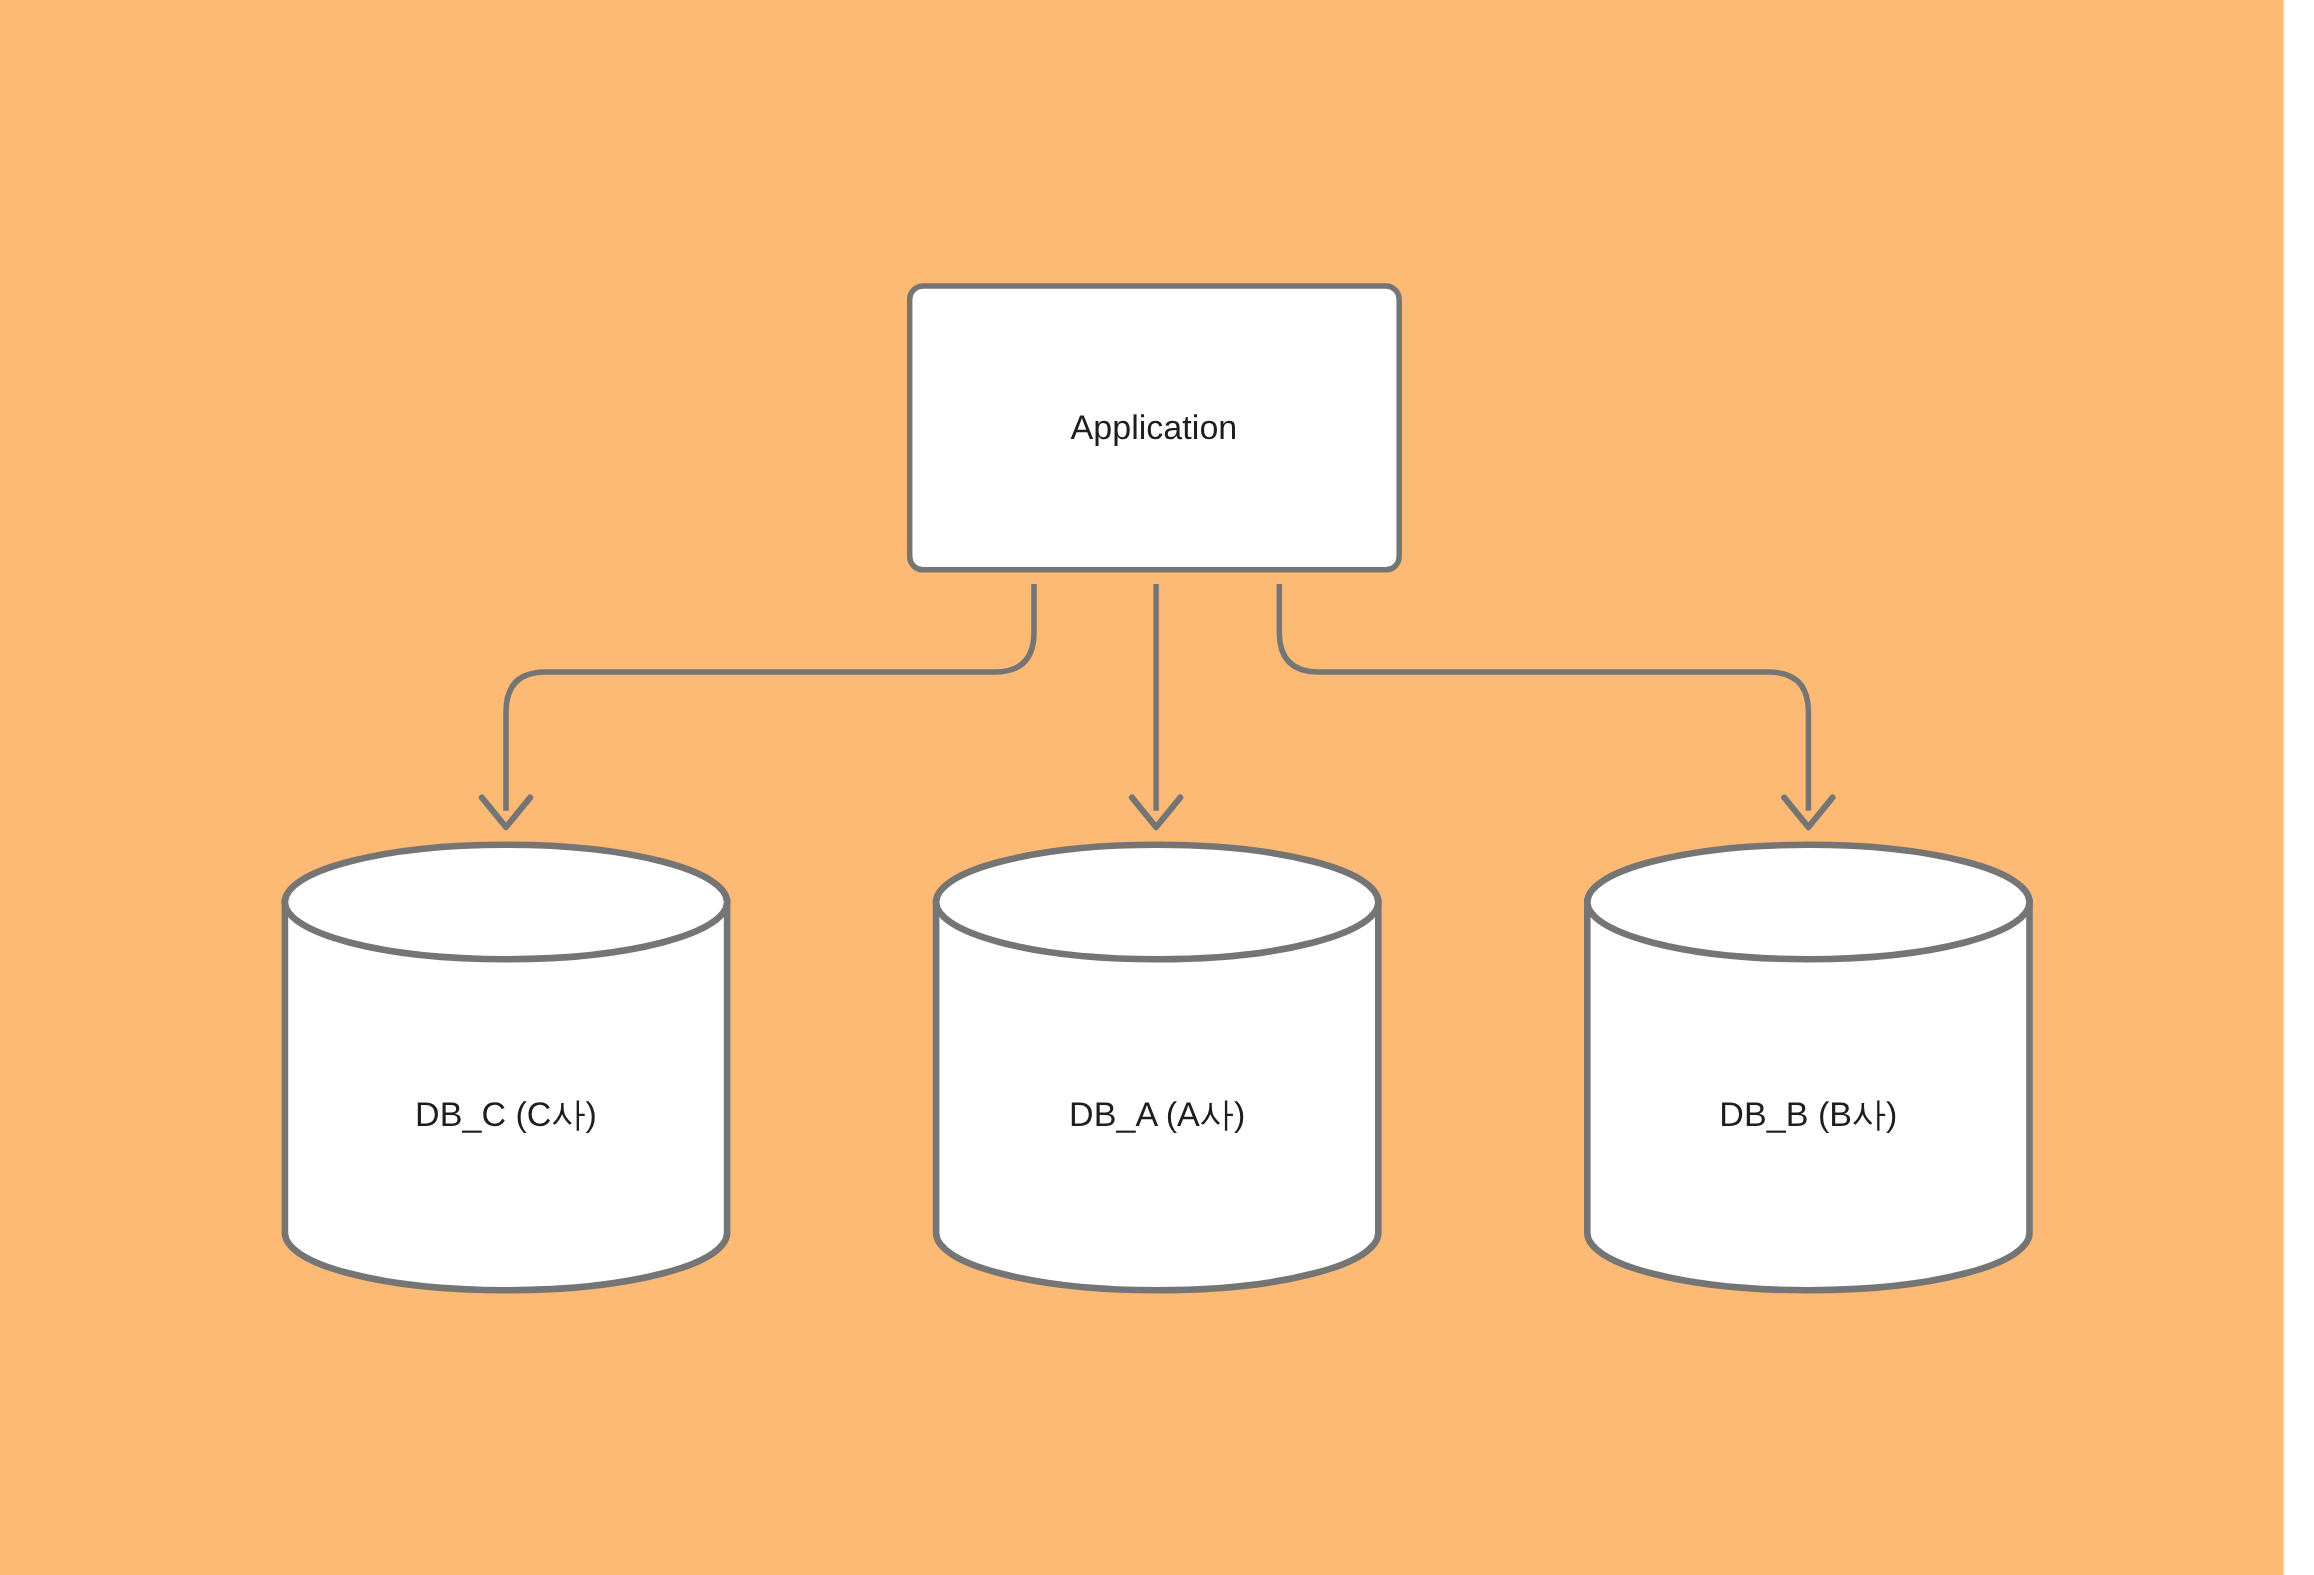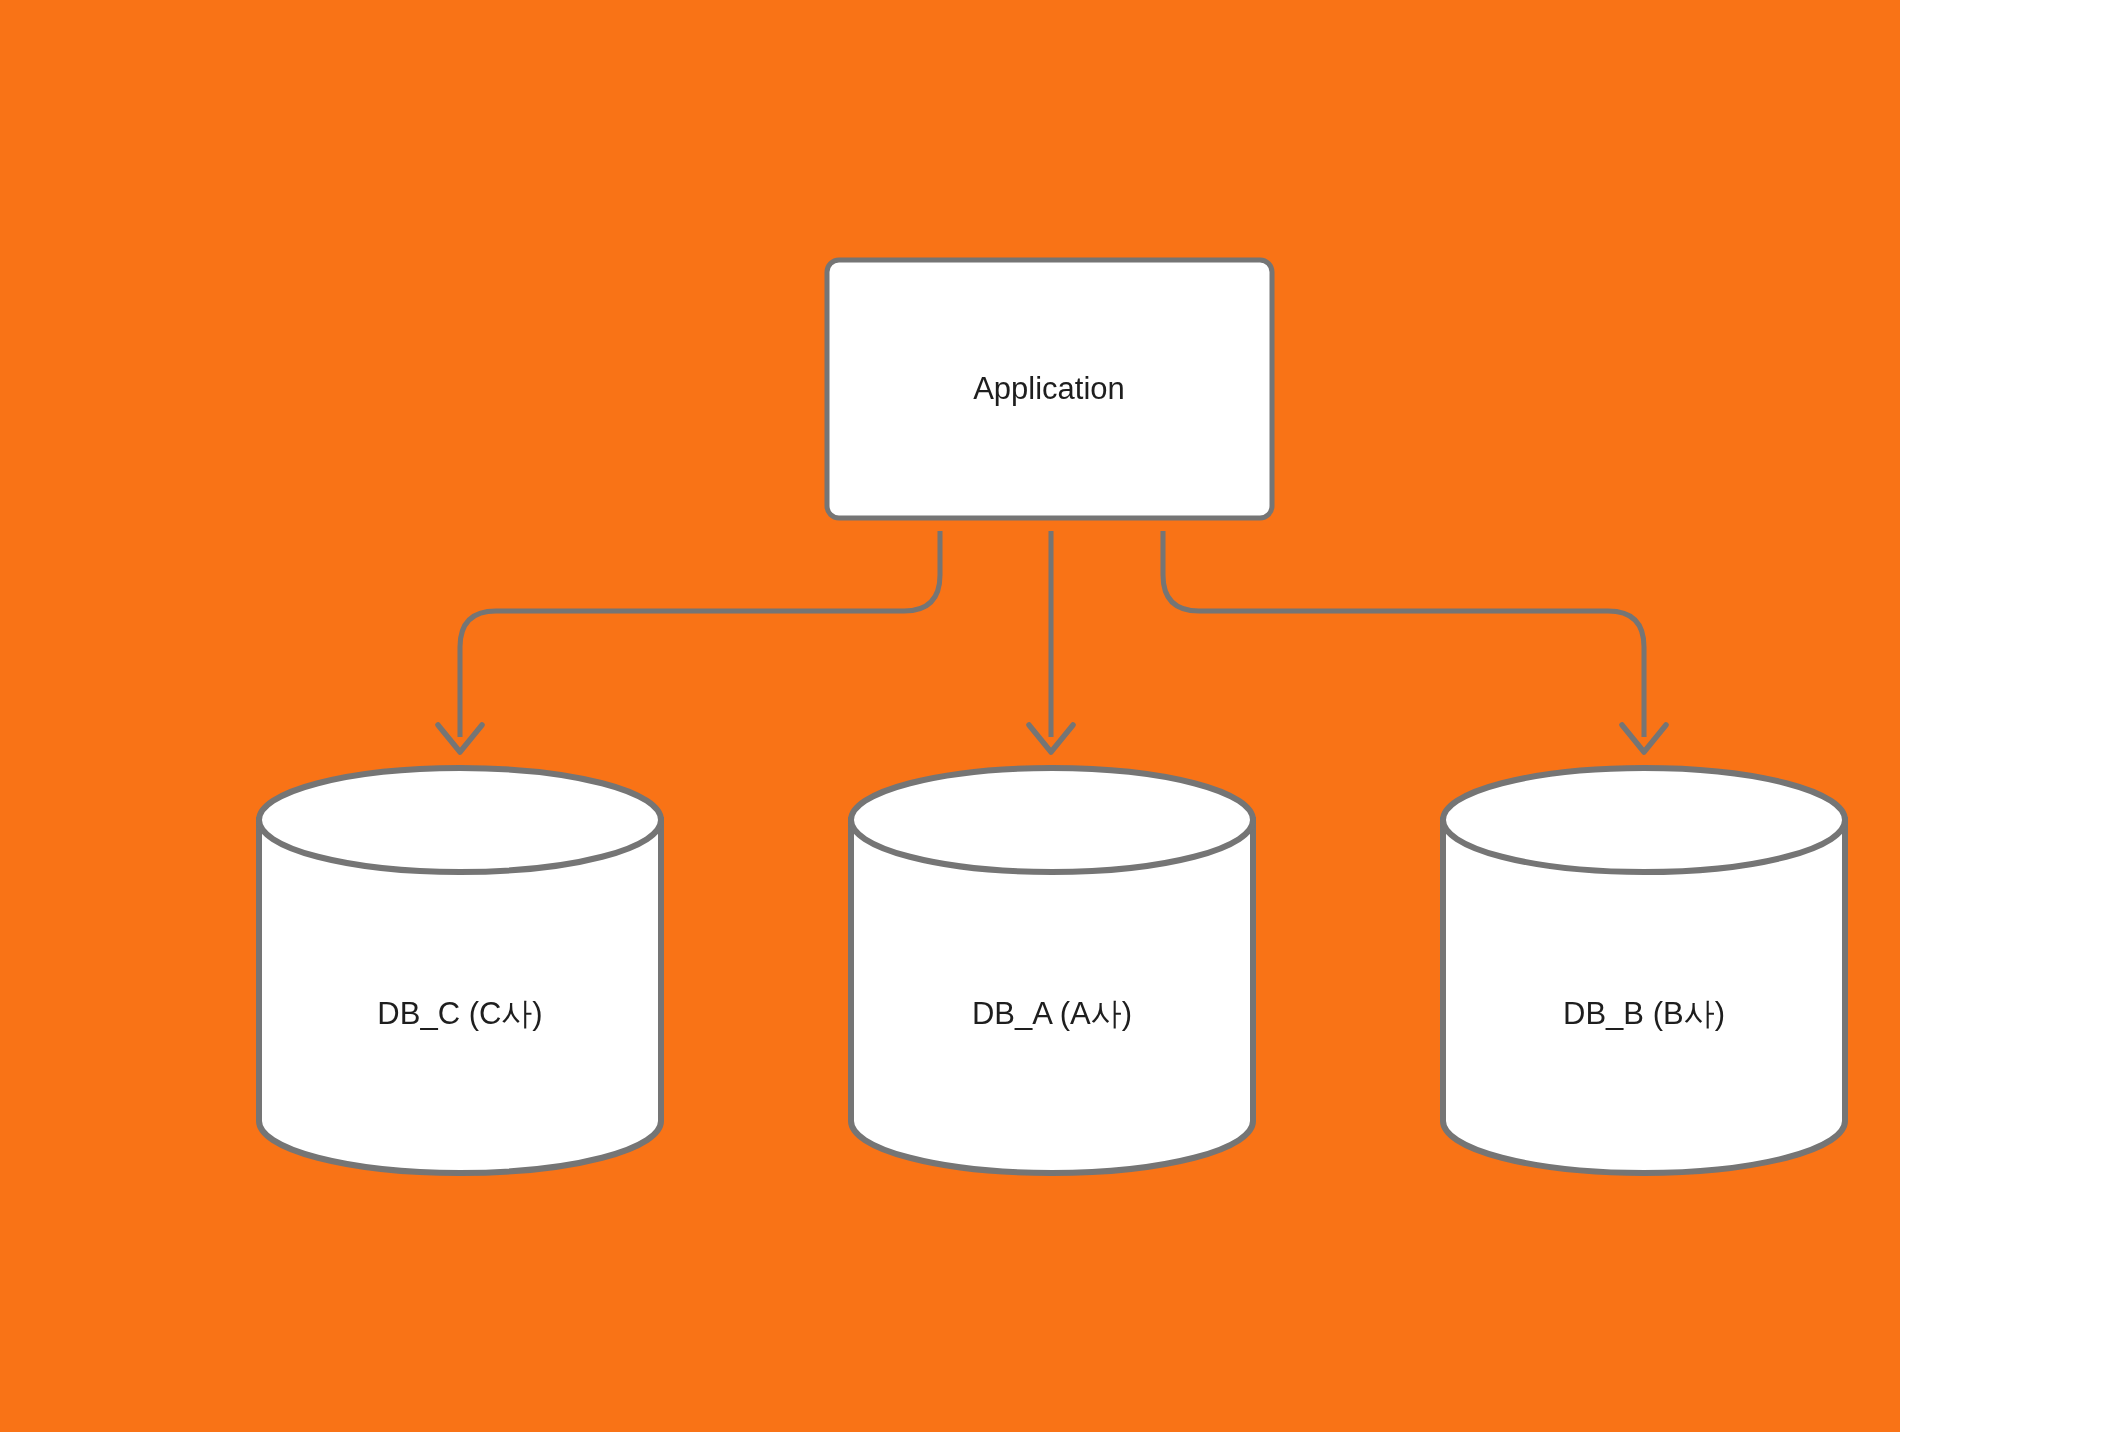--- a/index.html
+++ b/index.html
@@ -6,23 +6,23 @@
     margin: 0;
     padding: 0;
     background: #ffffff;
     width: 100%;
     height: 100%;
     overflow: hidden;
     font-family: "Liberation Sans", "DejaVu Sans", sans-serif;
   }
   .diagram-stage {
     position: relative;
-    width: 1900px;
+    width: 2076px;
     height: 1432px;
-    background: #f97316;
+    background: #fdba74;
   }
   svg.diagram-svg {
     position: absolute;
     inset: 0;
     display: block;
   }
   .shape-stroke {
     fill: #ffffff;
     stroke: #757575;
   }

